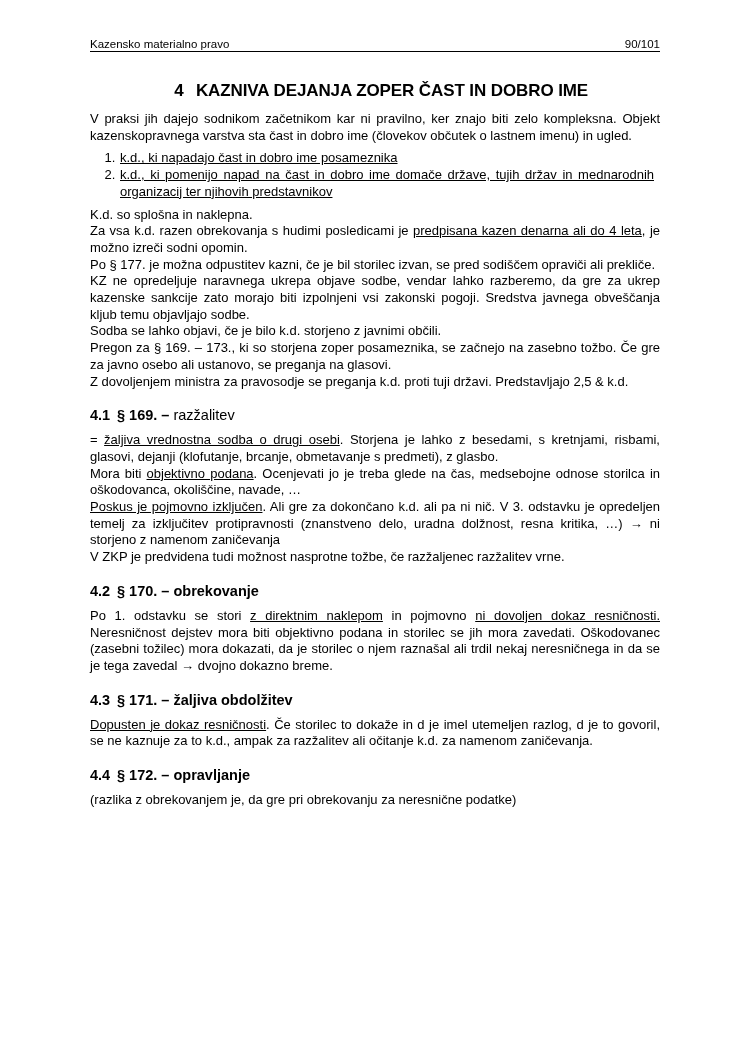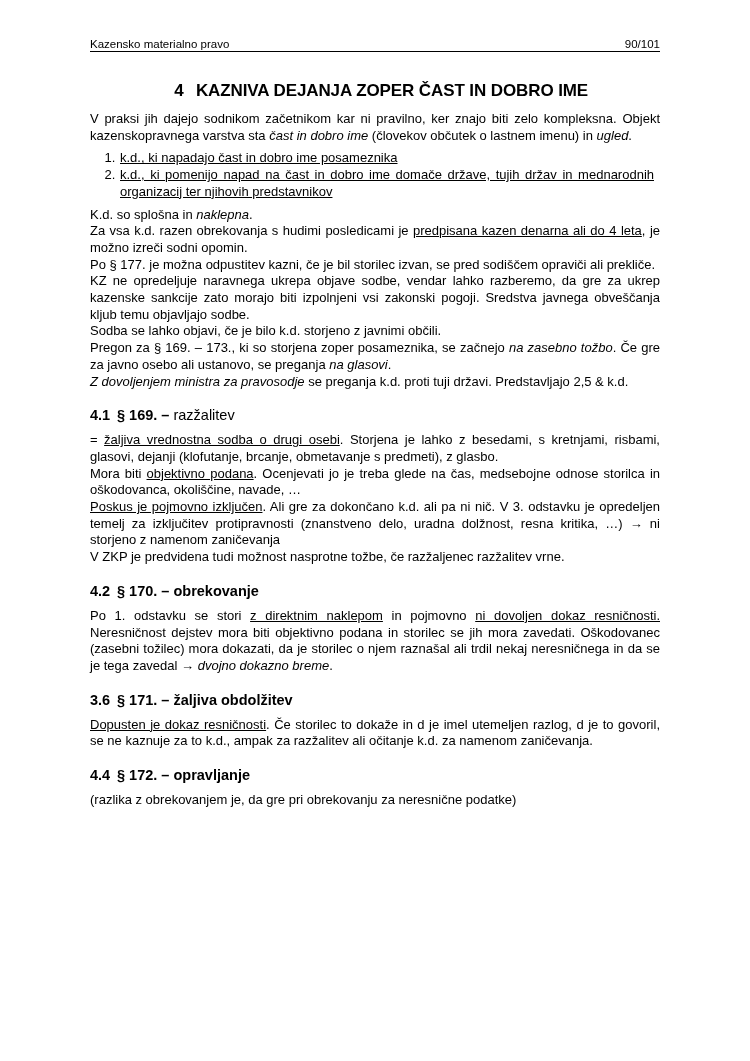--- a/index.html
+++ b/index.html
@@ -29,21 +29,21 @@
   .blk-h2 {
     font-size:14.5px; line-height:17px; font-weight:bold;
     margin:17px 0 8px; text-align:left;
   }
   .hnum { display:inline-block; }
   .blk-h1 .hnum { min-width:34px; }
   .blk-h2 .hnum { min-width:27px; }
   .blk-p { margin:0; }
   ol.blk-ol { margin:6px; padding-left:23px; }
   ol.blk-ol li { padding-left:1px; }
-  .it { font-style:italic; }
+  .it { }
   .un { text-decoration:underline; }
   .nb { font-weight:normal; }
 </style>
 </head>
 <body>
 
 <div class="page">
   <div class="hdr">
     <span>Kazensko materialno pravo</span>
     <span>90/101</span>
@@ -62,18 +62,18 @@
       <div class="blk-p"><span>Sodba se lahko objavi, če je bilo k.d. storjeno z javnimi občili.</span></div>
       <div class="blk-p"><span>Pregon za § 169. – 173., ki so storjena zoper posameznika, se začnejo </span><span class="it">na zasebno tožbo</span><span>. Če gre za javno osebo ali ustanovo, se preganja </span><span class="it">na glasovi</span><span>.</span></div>
       <div class="blk-p"><span class="it">Z dovoljenjem ministra za pravosodje</span><span> se preganja k.d. proti tuji državi. Predstavljajo 2,5 &amp; k.d.</span></div>
       <div class="blk-h2"><span class="hnum">4.1</span><span>§ 169. – </span><span class="nb">razžalitev</span></div>
       <div class="blk-p"><span>= </span><span class="un">žaljiva vrednostna sodba o drugi osebi</span><span>. Storjena je lahko z besedami, s kretnjami, risbami, glasovi, dejanji (klofutanje, brcanje, obmetavanje s predmeti), z glasbo.</span></div>
       <div class="blk-p"><span>Mora biti </span><span class="un">objektivno podana</span><span>. Ocenjevati jo je treba glede na čas, medsebojne odnose storilca in oškodovanca, okoliščine, navade, …</span></div>
       <div class="blk-p"><span class="un">Poskus je pojmovno izključen</span><span>. Ali gre za dokončano k.d. ali pa ni nič. V 3. odstavku je opredeljen temelj za izključitev protipravnosti (znanstveno delo, uradna dolžnost, resna kritika, …) → ni storjeno z namenom zaničevanja</span></div>
       <div class="blk-p"><span>V ZKP je predvidena tudi možnost nasprotne tožbe, če razžaljenec razžalitev vrne.</span></div>
       <div class="blk-h2"><span class="hnum">4.2</span><span>§ 170. – obrekovanje</span></div>
       <div class="blk-p"><span>Po 1. odstavku se stori </span><span class="un">z direktnim naklepom</span><span> in pojmovno </span><span class="un">ni dovoljen dokaz resničnosti.</span><span> Neresničnost dejstev mora biti objektivno podana in storilec se jih mora zavedati. Oškodovanec (zasebni tožilec) mora dokazati, da je storilec o njem raznašal ali trdil nekaj neresničnega in da se je tega zavedal → </span><span class="it">dvojno dokazno breme</span><span>.</span></div>
-      <div class="blk-h2"><span class="hnum">3.6</span><span>§ 171. – žaljiva obdolžitev</span></div>
+      <div class="blk-h2"><span class="hnum">4.3</span><span>§ 171. – žaljiva obdolžitev</span></div>
       <div class="blk-p"><span class="un">Dopusten je dokaz resničnosti</span><span>. Če storilec to dokaže in d je imel utemeljen razlog, d je to govoril, se ne kaznuje za to k.d., ampak za razžalitev ali očitanje k.d. za namenom zaničevanja.</span></div>
       <div class="blk-h2"><span class="hnum">4.4</span><span>§ 172. – opravljanje</span></div>
       <div class="blk-p"><span>(razlika z obrekovanjem je, da gre pri obrekovanju za neresnične podatke)</span></div>
     </div>
 </div>
 
 </body></html>

